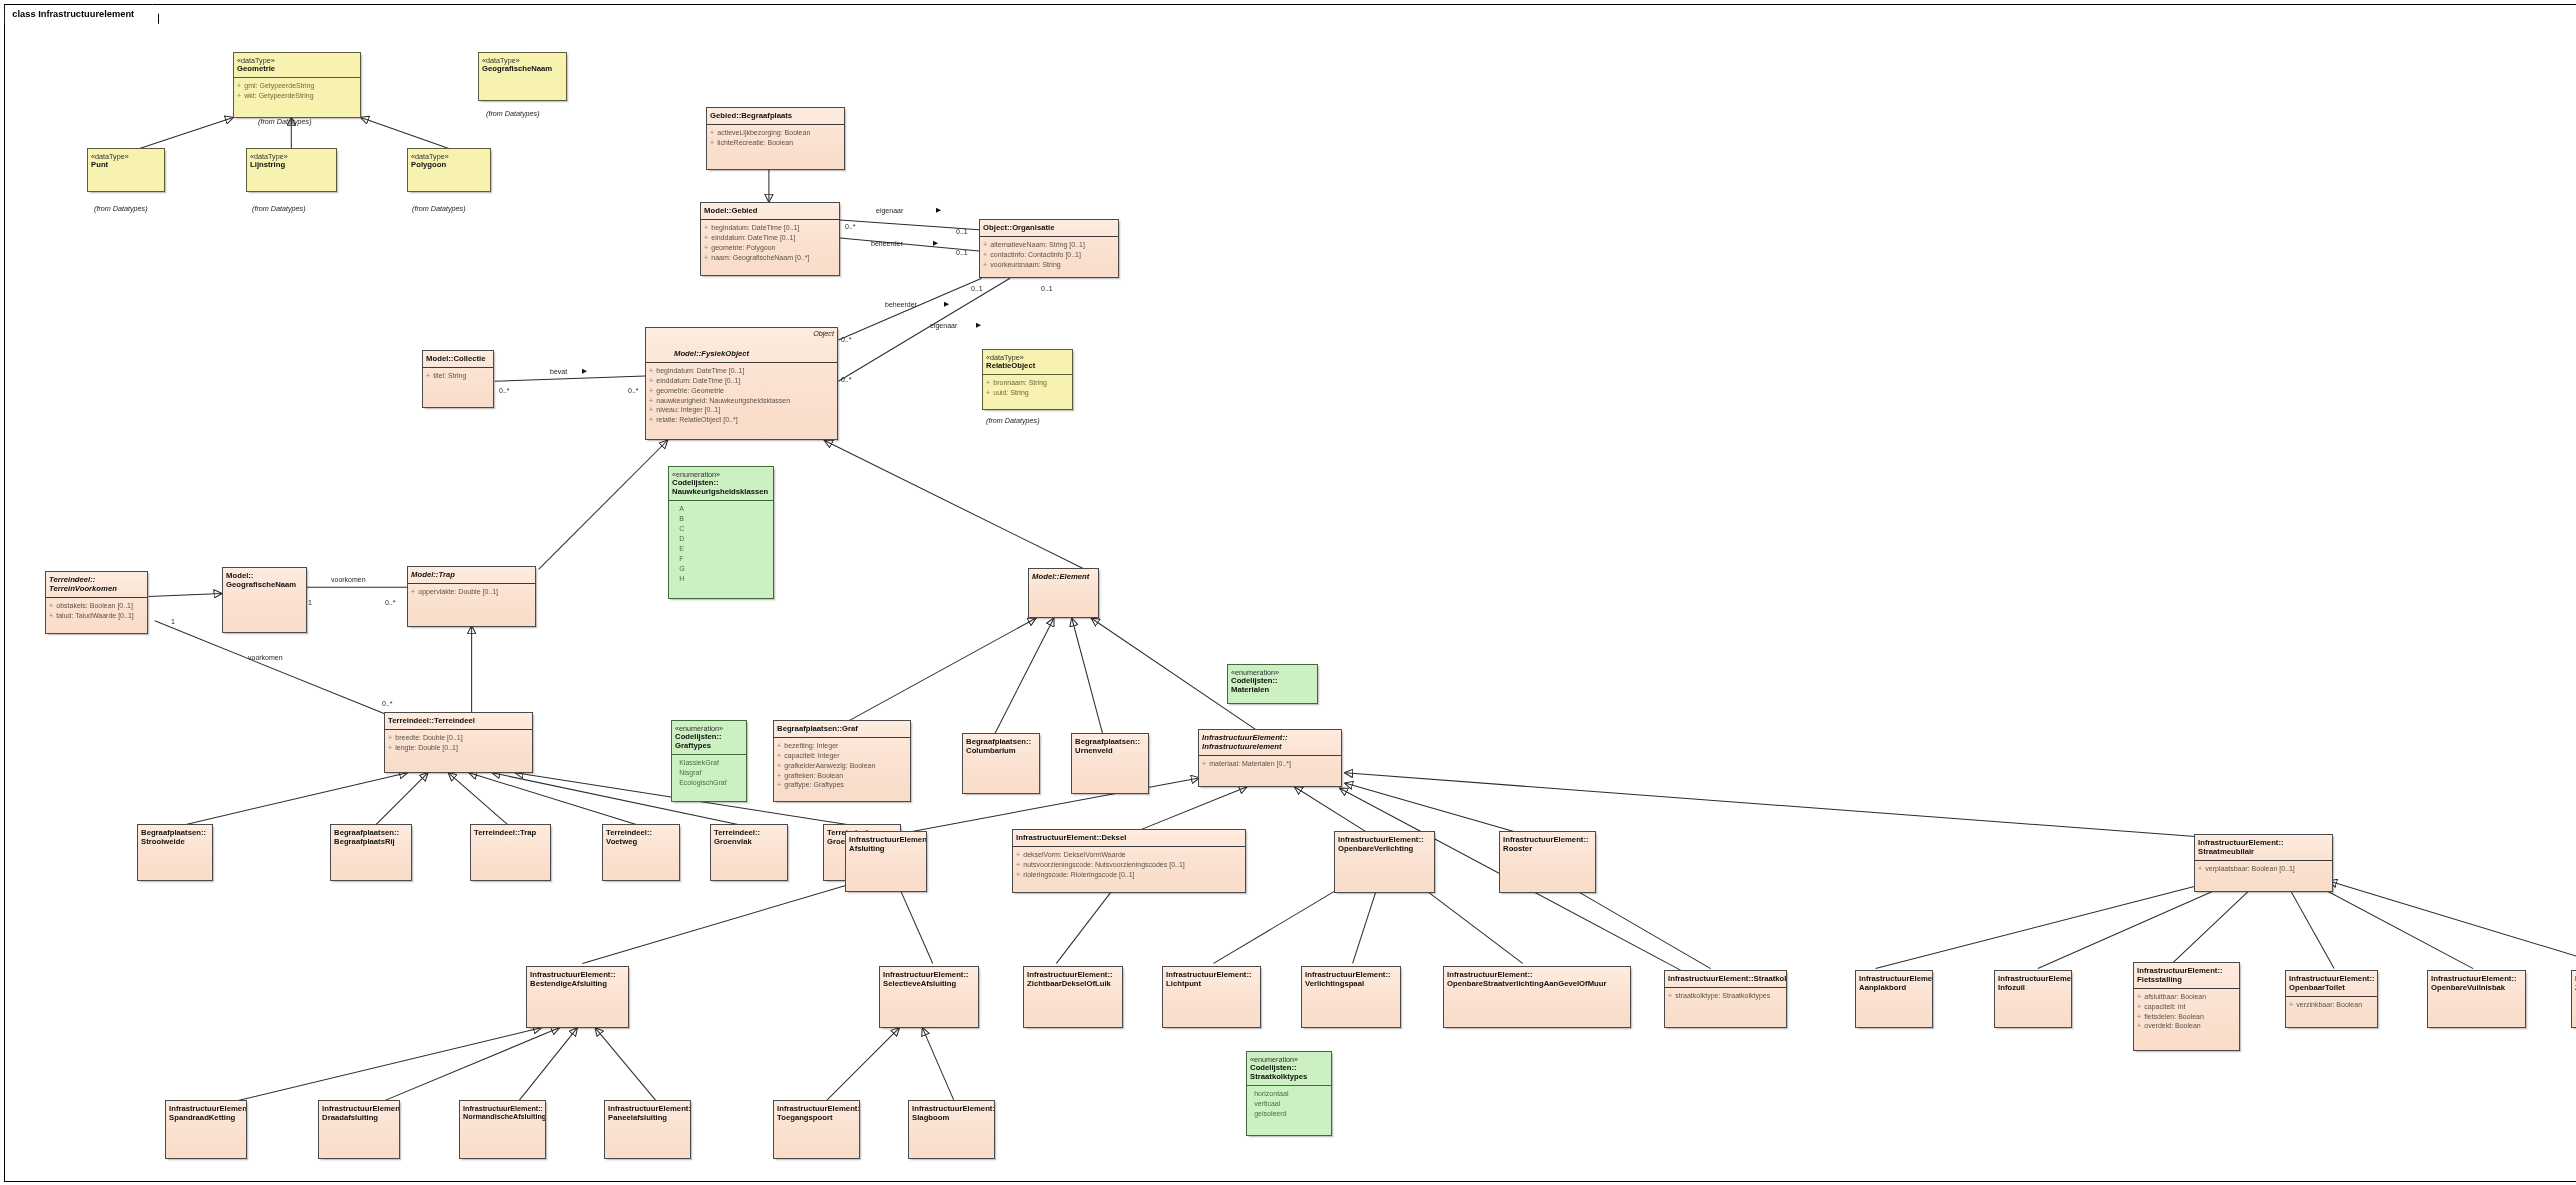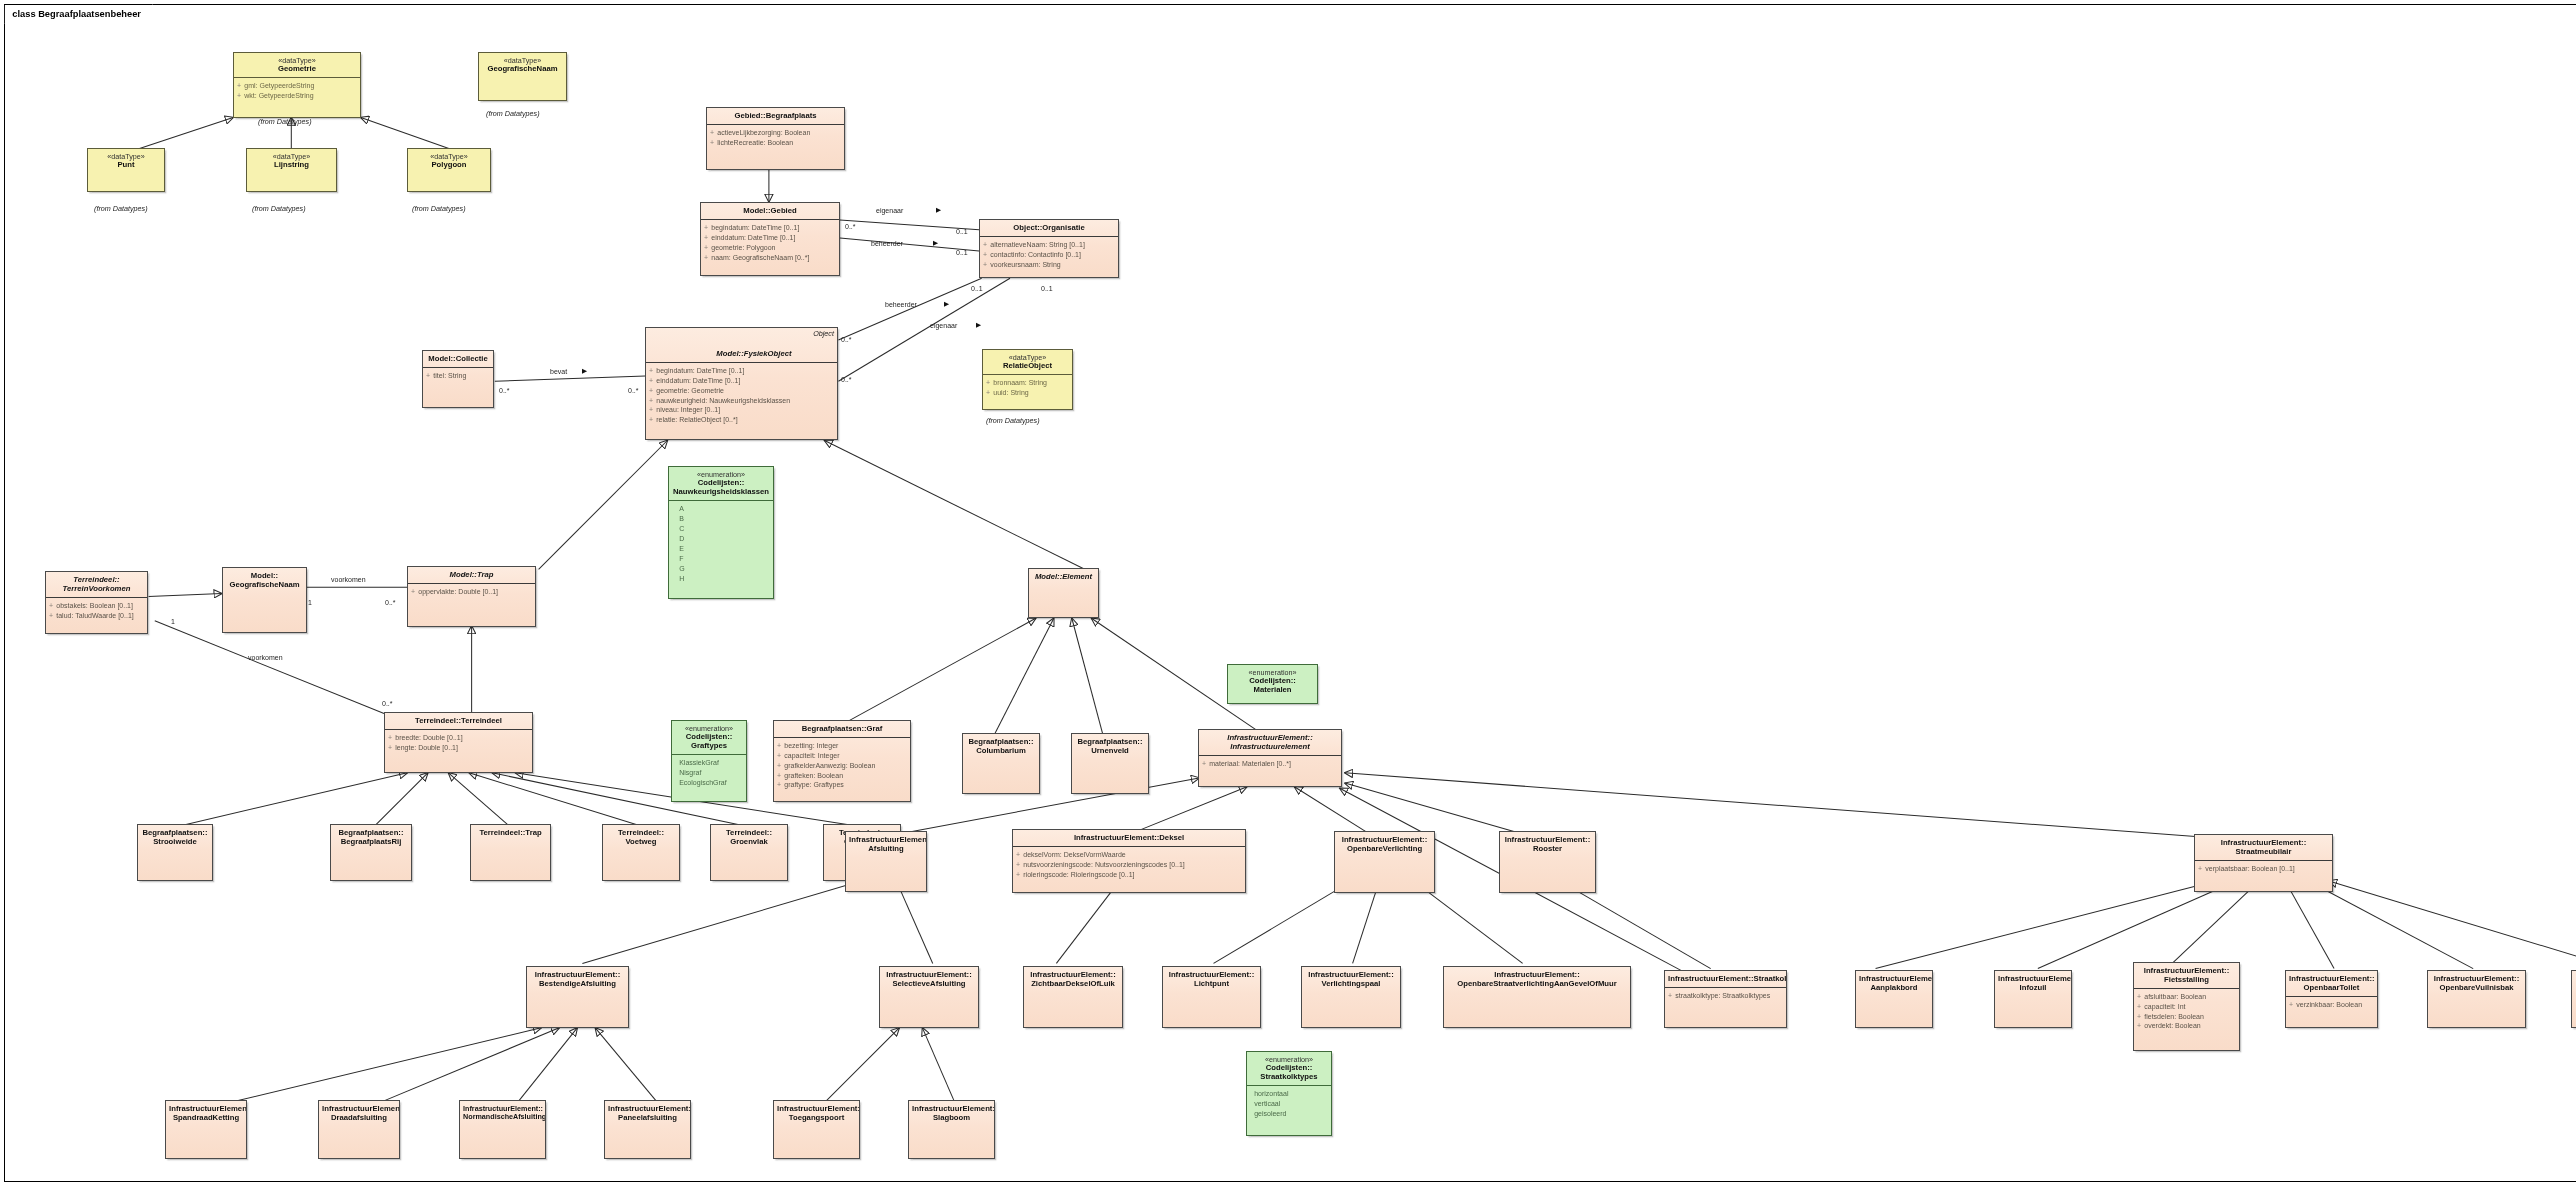--- a/index.html
+++ b/index.html
@@ -15,21 +15,21 @@
              font-size:9.3px;font-weight:bold;color:#000;z-index:5;}
 
   
   #links{position:absolute;left:0;top:0;width:2680px;height:1186px;z-index:1;}
   #links line,#links polyline,#links path{stroke:#2b2b2b;stroke-width:2;fill:none;}
 
   
   .node{position:absolute;box-sizing:border-box;z-index:3;
         box-shadow:1.5px 1.5px 1.5px rgba(0,0,0,.22);
         border:0.8px solid #3a3a3a;overflow:hidden;}
-  .node .hdr{padding:3.6px 3.1px 3.1px 3.1px;text-align:center;line-height:1.16;}
+  .node .hdr{padding:3.6px 3.1px 3.1px 3.1px;text-align:left;line-height:1.16;}
   .node .name{font-weight:bold;font-size:7.7px;color:#101010;}
   .node .stereo{font-size:7.2px;color:#303030;}
   .node .corner{position:absolute;right:3.1px;top:2.1px;font-size:7.2px;
                 font-style:italic;color:#202020;}
   .node .sep{border-top:0.8px solid #3a3a3a;}
   .node .attrs{padding:3.1px 3.1px 3.1px 3.1px;}
   .node .attr{font-size:7px;color:#5a5248;line-height:1.42;white-space:nowrap;}
   .node .attr .vis{display:inline-block;width:7.2px;color:#8a8279;}
   .node.italicname .name{font-style:italic;}
 
@@ -52,21 +52,21 @@
   .flabel.ital{font-style:italic;font-size:7.2px;}
   .mult{position:absolute;z-index:4;font-size:7px;color:#1d1d1d;white-space:nowrap;}
   .arrowmark{position:absolute;z-index:4;font-size:6.7px;color:#111;}
 </style>
 </head>
 <body>
 
 <div id="stage">
 
   <div id="frame"></div>
-  <div id="frame-tab" style="clip-path: polygon(0px 0px, 148px 0px, 161px 19.6px, 0px 19.6px);">class Begraafplaatsenbeheer</div>
+  <div id="frame-tab" style="clip-path: polygon(0px 0px, 148px 0px, 161px 19.6px, 0px 19.6px);">class Infrastructuurelement</div>
 
   <svg id="links" viewBox="0 0 5201 2302">
     <defs>
       <marker id="hollowtri" markerWidth="18" markerHeight="18" refX="16" refY="9" orient="auto" markerUnits="userSpaceOnUse">
         <path d="M1,1 L17,9 L1,17 z" fill="#f7e0bd" stroke="#2b2b2b" stroke-width="1.4"></path>
       </marker>
       <marker id="solidarrow" markerWidth="12" markerHeight="12" refX="11" refY="6" orient="auto" markerUnits="userSpaceOnUse">
         <path d="M1,1 L11,6 L1,11 z" fill="#111" stroke="none"></path>
       </marker>
     </defs>

